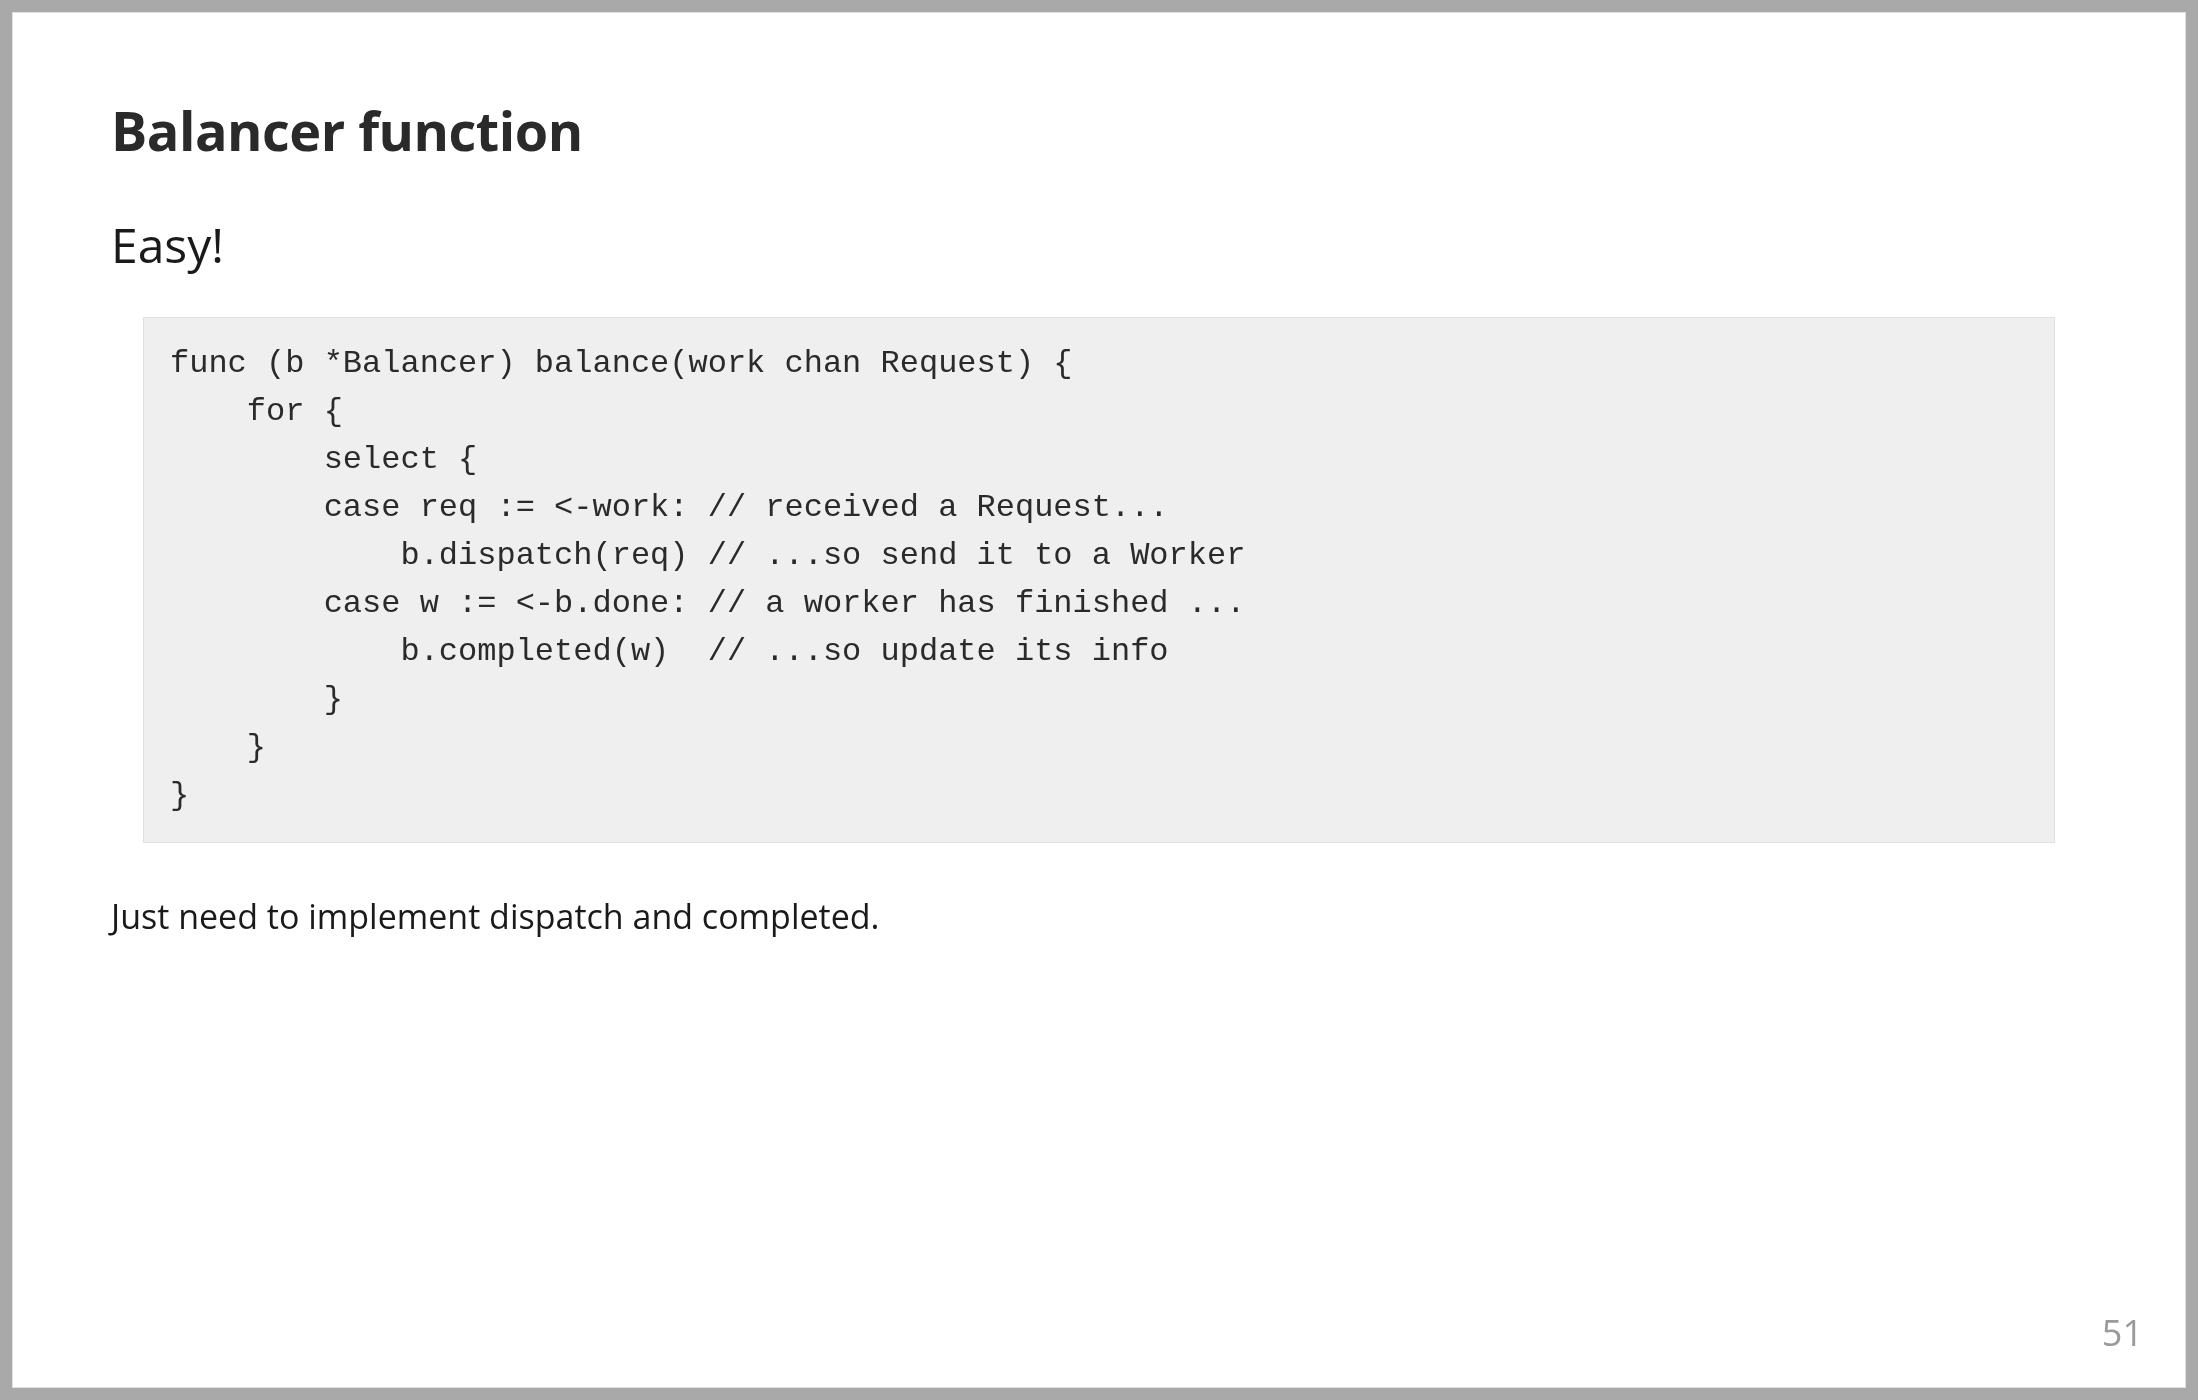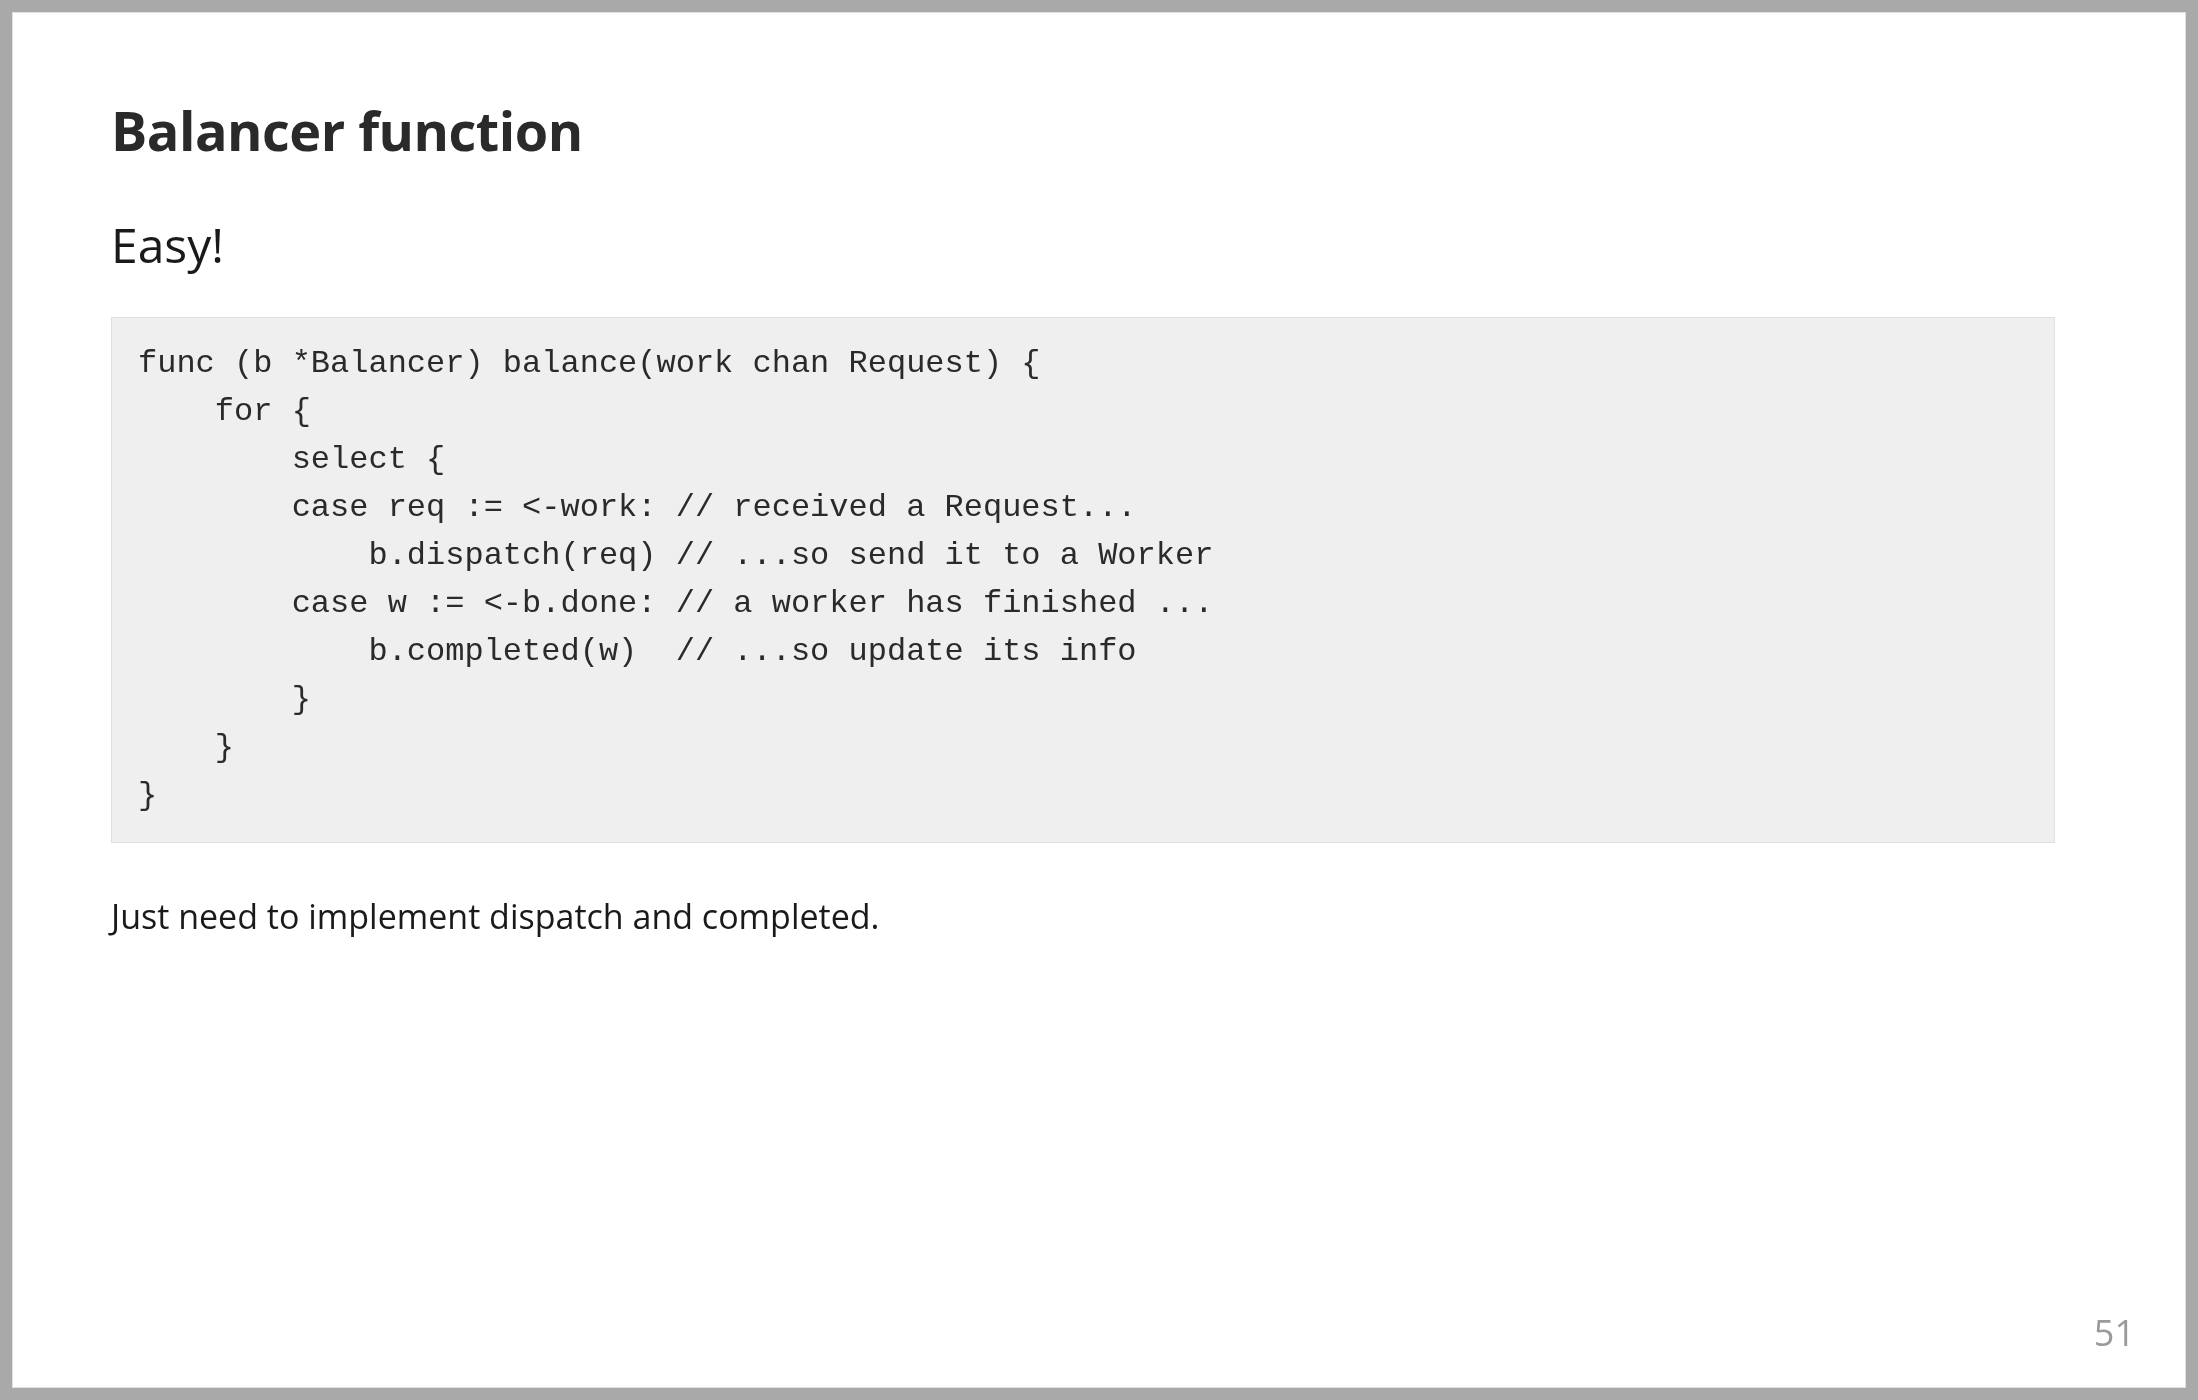--- a/index.html
+++ b/index.html
@@ -38,30 +38,31 @@
     .code-block {
       background: #efefef;
       border: 1px solid #e0e0e0;
       padding: 22px 26px;
       font-family: "Menlo", "Consolas", "Courier New", monospace;
       font-size: 32px;
       line-height: 1.5;
       color: #2a2a2a;
       white-space: pre;
       margin-bottom: 50px;
+      margin-left: 32px;
     }
     .footer-text {
       font-size: 34px;
       font-weight: 400;
       color: #1a1a1a;
     }
     .page-number {
       position: absolute;
       bottom: 30px;
-      right: 50px;
+      right: 42px;
       font-size: 36px;
       color: #9a9a9a;
       font-weight: 400;
     }
   </style>
 </head>
 <body>
 
 <div class="slide">
   <h1 class="title">Balancer function</h1>

